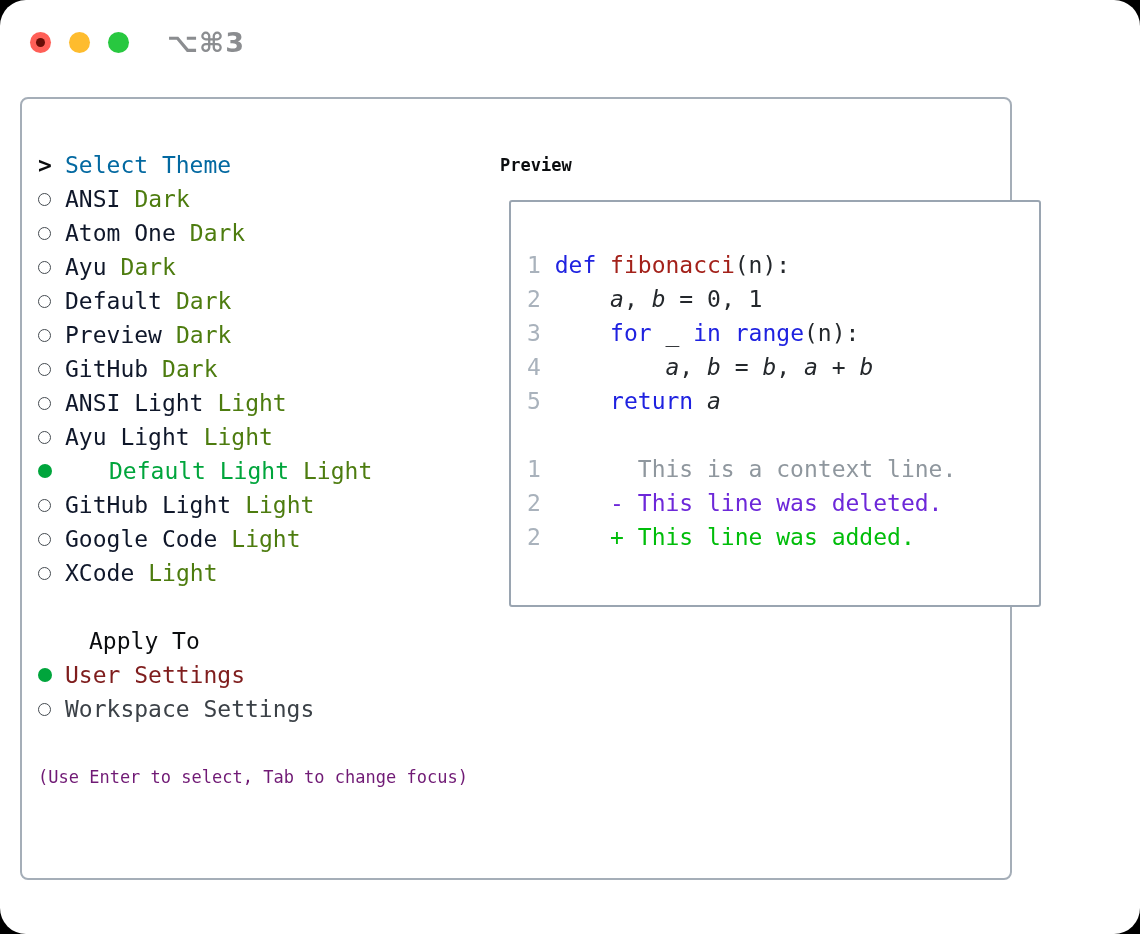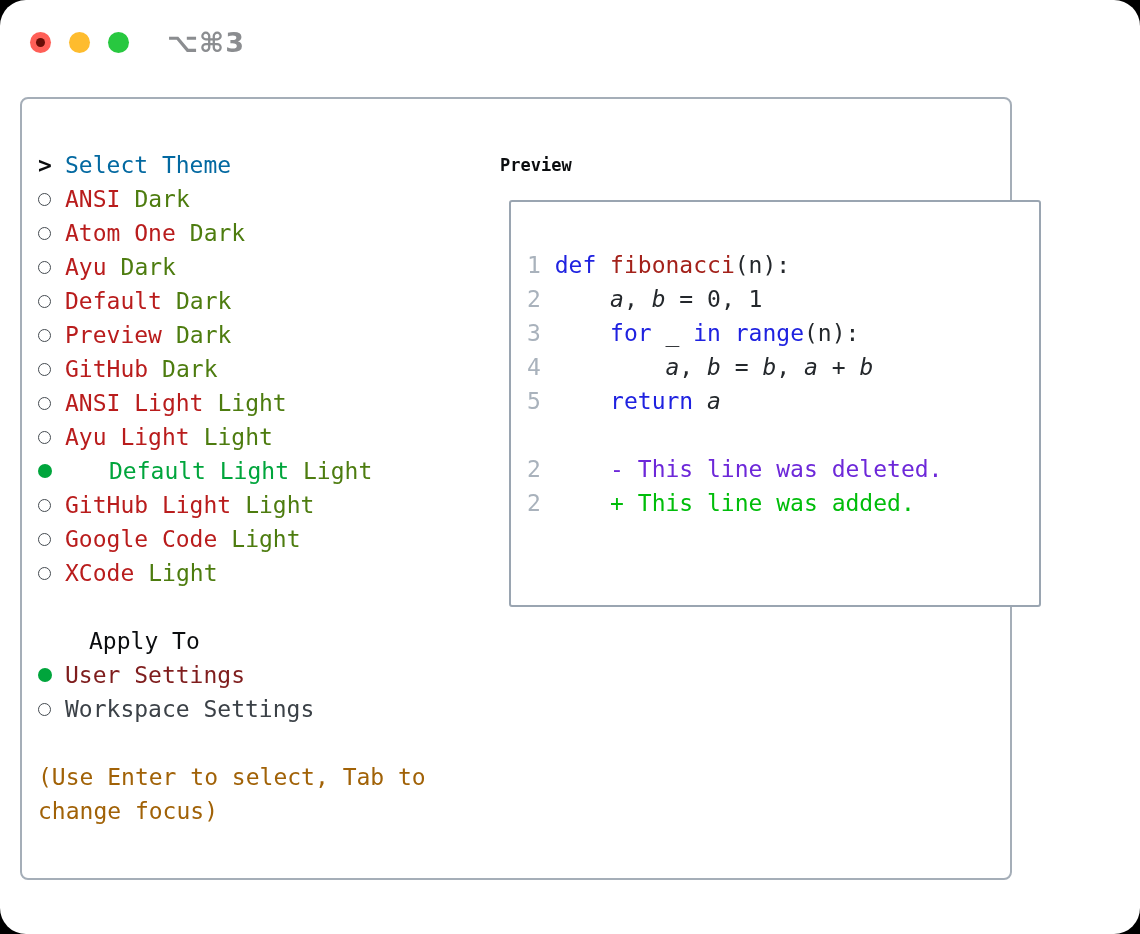--- a/index.html
+++ b/index.html
@@ -24,28 +24,28 @@
     border:2px solid #a5aeb8;border-radius:8px;box-sizing:border-box;}
 
   
   .left-col{position:absolute;left:16px;top:49px;font-size:23px;color:#3b4147;}
   .row{height:34px;display:flex;align-items:center;}
   .bullet-col{width:27px;flex:0 0 27px;display:flex;align-items:center;}
   .ring{width:13px;height:13px;border:1.5px solid #454b51;border-radius:50%;box-sizing:border-box;}
   .dot{width:14px;height:14px;border-radius:50%;background:#00a53c;}
   .cursor{font-weight:700;color:#0b0d0f;}
   .list-title{font-weight:400;color:#0369a1;}
-  .t-name{color:#b91c1c;}
+  .t-name{color:#0f172a;}
   .t-variant{color:#4d7c0f;margin-left:14px;text-align:right;}
   .theme-row.selected .t-name{color:#00a53c;margin-left:44px;}
   .apply-title{color:#0b0d0f;margin-left:24px;}
   .a-label{color:#3b4147;}
   .apply-row.selected .a-label{color:#7f1d1d;}
   .spacer{height:34px;}
-  .hint{width:445px;line-height:34px;color:#a16207;font-size:23px;}
+  .hint{width:445px;line-height:34px;color:#701a75;font-size:17px;}
 
   
   .preview-col{position:absolute;left:478px;top:49px;}
   .preview-title{font-size:17px;font-weight:700;color:#0b0d0f;height:34px;line-height:34px;}
   .preview-box{margin-top:18px;margin-left:9px;width:532px;height:407px;
     border:2px solid #9aa5b1;border-radius:3px;box-sizing:border-box;
     padding:46px 0 0 16px;overflow:hidden;background:#fff;}
   .code-line{height:34px;line-height:34px;white-space:pre;font-size:23px;color:#24282c;}
   .num{color:#a9b2bc;}
   .seg-pl{color:#24282c;}
@@ -195,20 +195,21 @@
     <div class="preview-col">
       <div class="preview-title">Preview</div>
       <div class="preview-box">
         <div id="preview-lines">
             <div class="code-line"><span class="num">1 </span><span class="seg-kw">def</span><span class="seg-pl"> </span><span class="seg-fn">fibonacci</span><span class="seg-pl">(n):</span></div>
             <div class="code-line"><span class="num">2 </span><span class="seg-pl">    </span><span class="seg-var">a</span><span class="seg-pl">, </span><span class="seg-var">b</span><span class="seg-pl"> = 0, 1</span></div>
             <div class="code-line"><span class="num">3 </span><span class="seg-pl">    </span><span class="seg-kw">for</span><span class="seg-pl"> _ </span><span class="seg-kw">in</span><span class="seg-pl"> </span><span class="seg-kw">range</span><span class="seg-pl">(n):</span></div>
             <div class="code-line"><span class="num">4 </span><span class="seg-pl">        </span><span class="seg-var">a</span><span class="seg-pl">, </span><span class="seg-var">b</span><span class="seg-pl"> = </span><span class="seg-var">b</span><span class="seg-pl">, </span><span class="seg-var">a</span><span class="seg-pl"> + </span><span class="seg-var">b</span></div>
             <div class="code-line"><span class="num">5 </span><span class="seg-pl">    </span><span class="seg-kw">return</span><span class="seg-pl"> </span><span class="seg-var">a</span></div>
             <div class="code-line"><span class="num"></span></div>
+            <div class="code-line"><span class="num">1</span><span class="seg-ctx">       This is a context line.</span></div>
             <div class="code-line"><span class="num">2</span><span class="seg-del">     - This line was deleted.</span></div>
             <div class="code-line"><span class="num">2</span><span class="seg-add">     + This line was added.</span></div>
           </div>
       </div>
     </div>
 
   </div>
 </div>
 
 </body></html>

